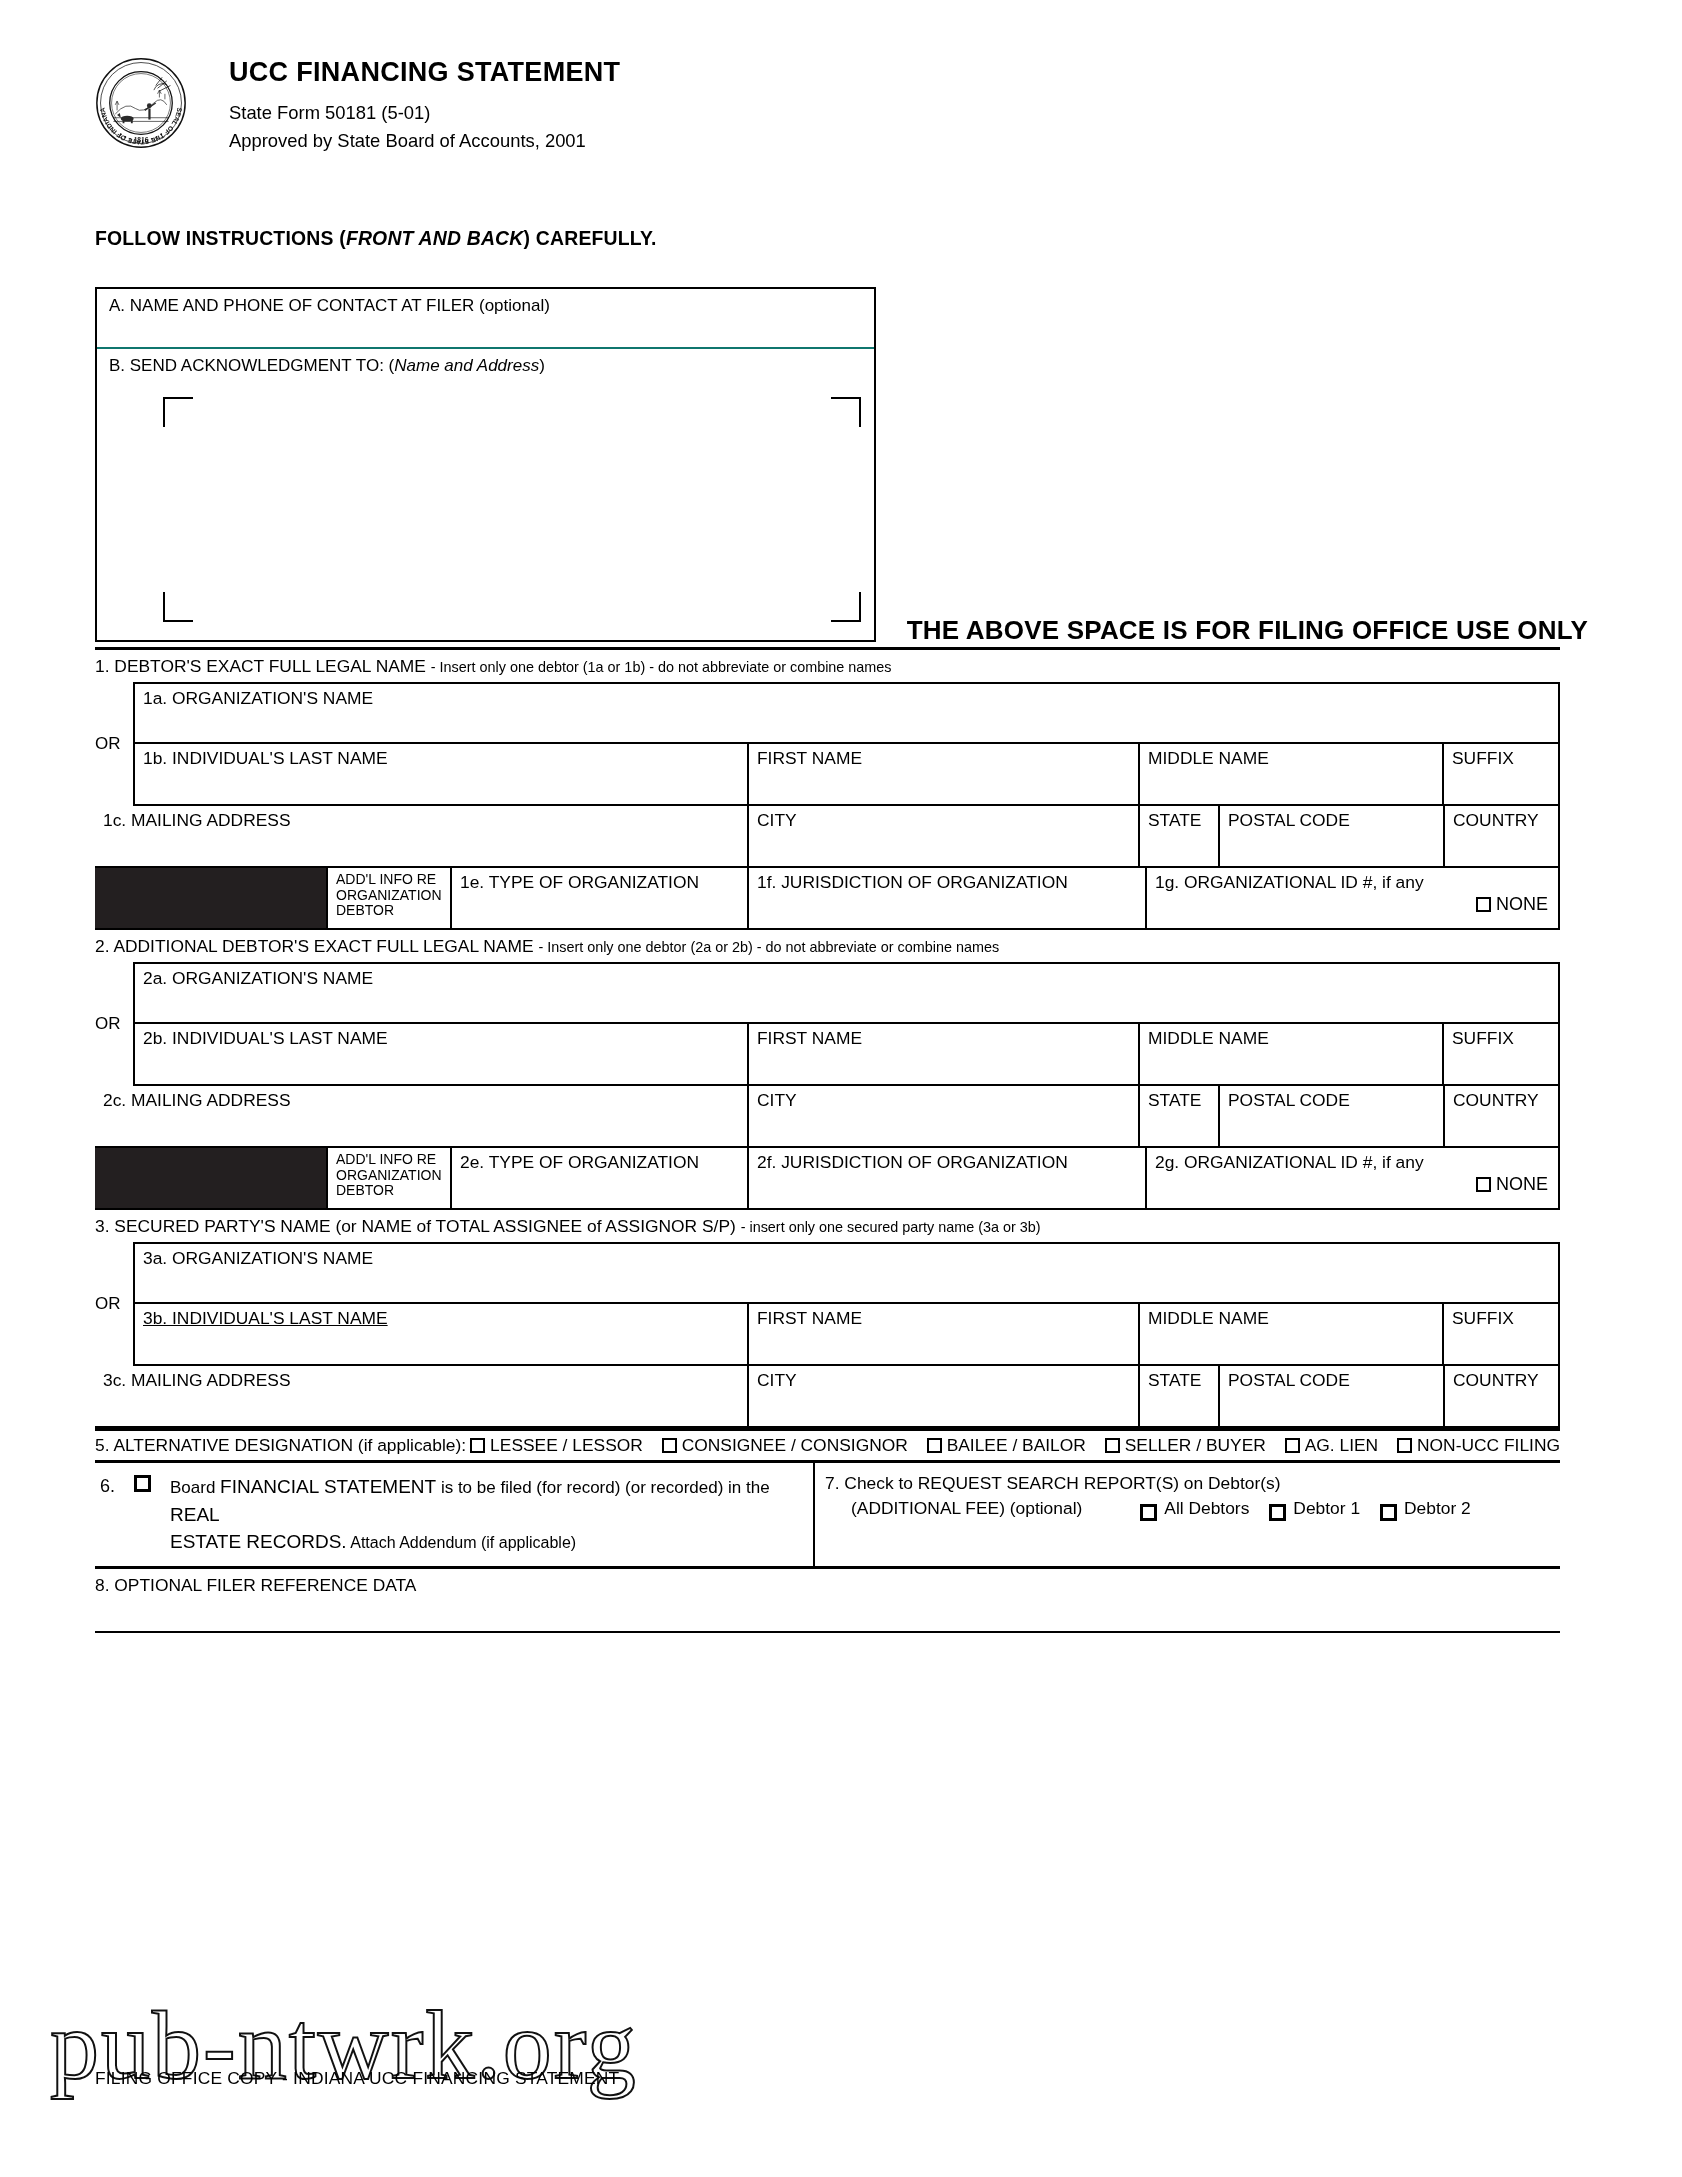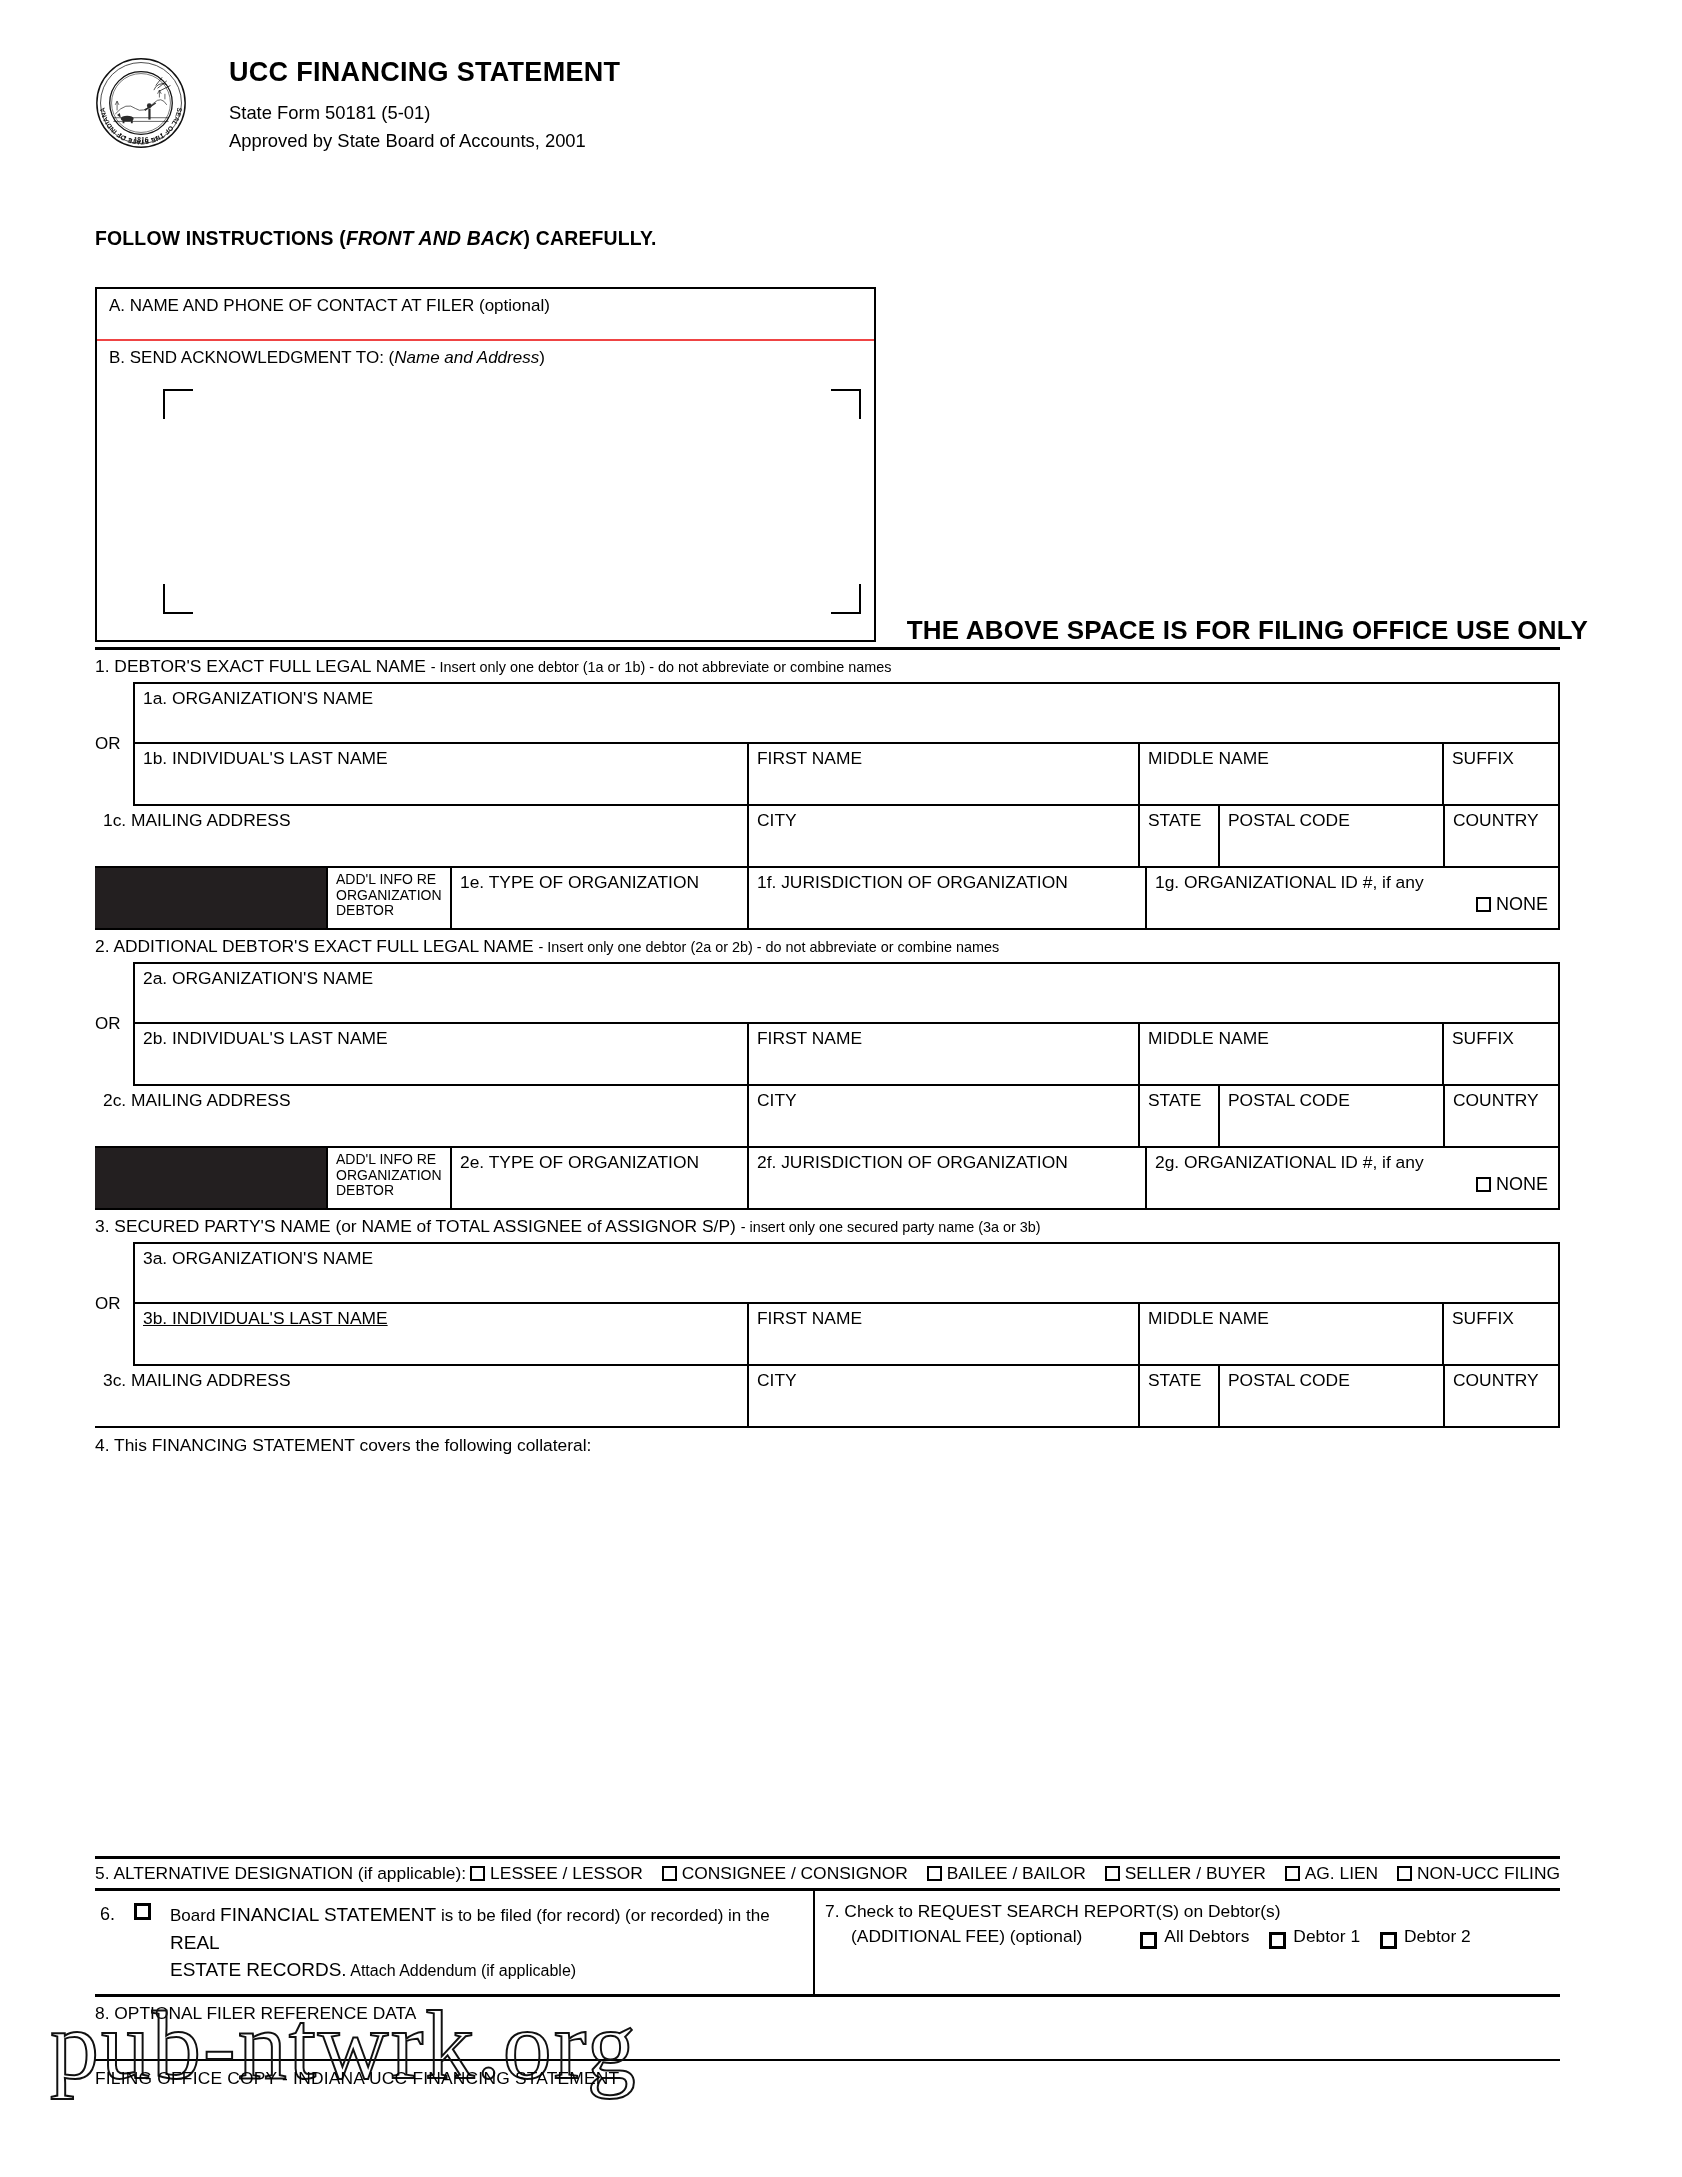--- a/index.html
+++ b/index.html
@@ -68,22 +68,22 @@
   
   .abbox {
     position: absolute;
     left: 95px;
     top: 287px;
     width: 781px;
     height: 355px;
     border: 2px solid #000;
   }
   .abox {
-    height: 52px;
-    border-bottom: 2px solid #ef4444;
+    height: 60px;
+    border-bottom: 2px solid #0f766e;
     padding: 7px 0 0 12px;
     font-size: 17px;
   }
   .bbox {
     height: 289px;
     padding: 7px 0 0 12px;
     font-size: 17px;
     position: relative;
   }
   .bbox i { font-style: italic; }
@@ -520,23 +520,20 @@
       <div class="cell h-addr" style="flex:0 0 391px;">
         <span>CITY</span></div>
       <div class="cell h-addr" style="flex:0 0 80px;">
         <span>STATE</span></div>
       <div class="cell h-addr" style="flex:0 0 225px;">
         <span>POSTAL CODE</span></div>
       <div class="cell last h-addr" style="flex:1 1 auto;">
         <span>COUNTRY</span></div>
     </div>
 
-    <div class="sec4">
-      <span>4. This FINANCING STATEMENT covers the following collateral:</span>
-    </div>
 
     <div class="rule-heavy"></div>
 
     <div class="sec5">
       <span class="lbl">5. ALTERNATIVE DESIGNATION (if applicable):</span>
       <span class="opt">
           <span class="cb"></span>
           <span>LESSEE / LESSOR</span>
         </span>
       <span class="sp"></span>

